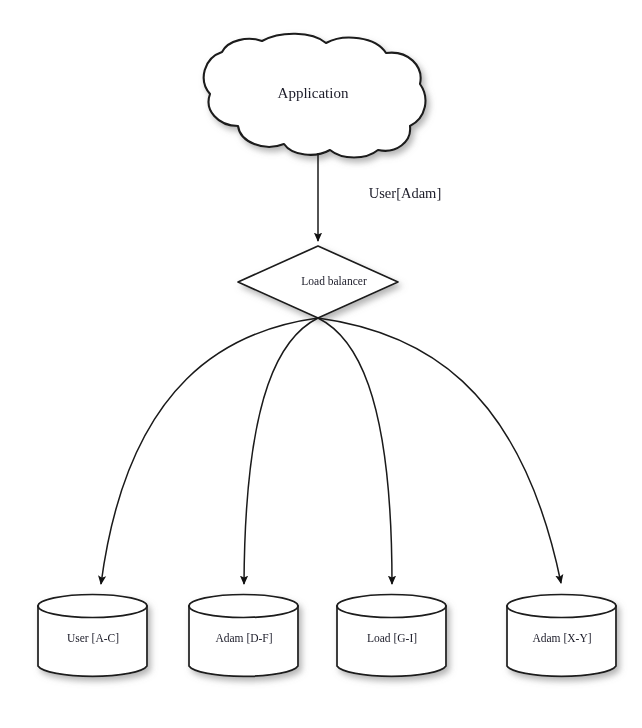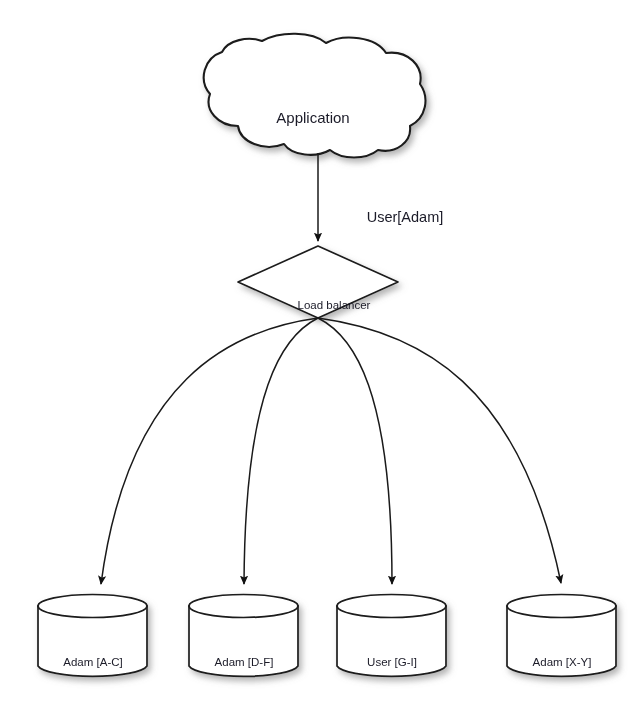--- a/index.html
+++ b/index.html
@@ -23,22 +23,21 @@
     left: 0;
     width: 642px;
     height: 728px;
   }
   .node-label {
     position: absolute;
     text-align: center;
     color: #1b1b28;
     white-space: nowrap;
     pointer-events: none;
-    font-family: Liberation Sans, sans-serif;
-    margin-top: 24px;
+    font-family: Liberation Serif, serif;
   }
   .lbl-cloud {
     font-size: 15px;
     left: 205px;
     width: 216px;
     top: 85px;
   }
   .lbl-diamond {
     font-size: 11.5px;
     left: 254px;
@@ -133,21 +132,21 @@
       <ellipse cx="561.5" cy="606" rx="54.5" ry="11.5" fill="#ffffff" stroke="#1a1a1a" stroke-width="1.7"></ellipse>
     </g>
   </svg>
 
   <div class="node-label lbl-cloud">Application</div>
 
   <div class="node-label lbl-edge">User[Adam]</div>
 
   <div class="node-label lbl-diamond">Load balancer</div>
 
-  <div class="node-label lbl-db lbl-db1">Adam [A-C]</div>
+  <div class="node-label lbl-db lbl-db1">User [A-C]</div>
 
   <div class="node-label lbl-db lbl-db2">Adam [D-F]</div>
 
-  <div class="node-label lbl-db lbl-db3">User [G-I]</div>
+  <div class="node-label lbl-db lbl-db3">Load [G-I]</div>
 
   <div class="node-label lbl-db lbl-db4">Adam [X-Y]</div>
 
 </div>
 
 </body></html>

